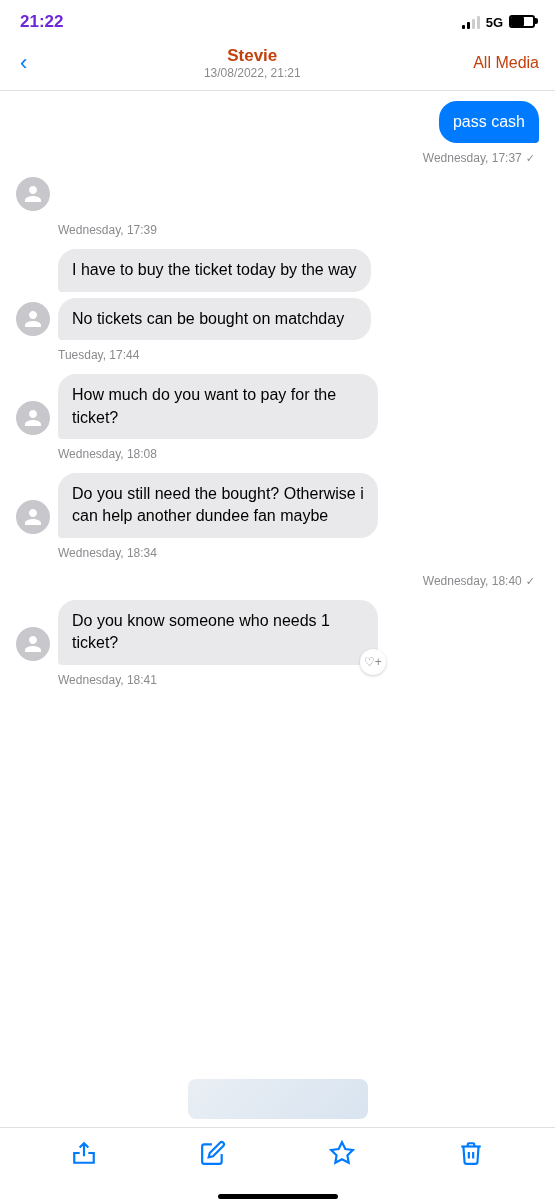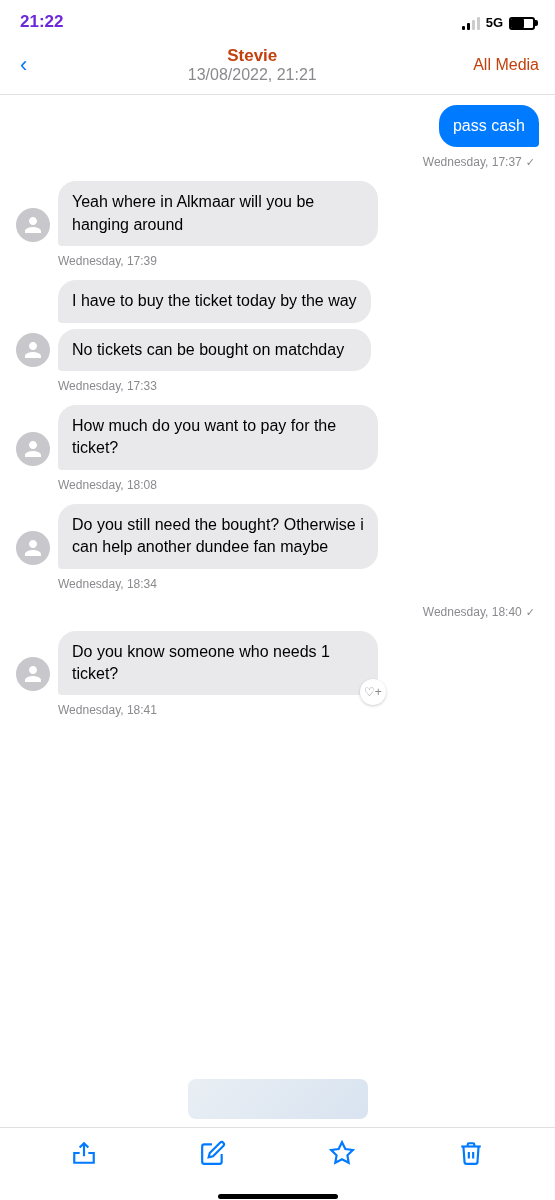--- a/index.html
+++ b/index.html
@@ -21,21 +21,21 @@
       padding: 12px 20px 6px 20px;
       background: #fff;
     }
     .status-time {
       font-size: 17px;
       font-weight: 600;
       color: #6d28d9;
     }
     .status-icons {
       display: flex;
-      align-items: flex-end;
+      align-items: flex-start;
       gap: 6px;
     }
     .signal-bars {
       display: flex;
       align-items: flex-end;
       gap: 2px;
       height: 14px;
     }
     .signal-bar {
       width: 3px;
@@ -90,21 +90,21 @@
     }
     .header-center {
       text-align: center;
     }
     .contact-name {
       font-size: 17px;
       font-weight: 600;
       color: #c2410c;
     }
     .contact-date {
-      font-size: 16px;
+      font-size: 12px;
       color: #8a8a8e;
     }
     .all-media-btn {
       color: #c2410c;
       font-size: 16px;
       cursor: pointer;
     }
 
     
     .messages-container {
@@ -305,41 +305,38 @@
     <span>Wednesday, 17:37</span>
     <span class="checkmark">✓</span>
   </div>
 
   <div class="incoming-group-wrapper">
     <div class="avatar">
       <svg viewBox="0 0 24 24" xmlns="http://www.w3.org/2000/svg">
         <path d="M12 12c2.7 0 4.8-2.1 4.8-4.8S14.7 2.4 12 2.4 7.2 4.5 7.2 7.2 9.3 12 12 12zm0 2.4c-3.2 0-9.6 1.6-9.6 4.8v2.4h19.2v-2.4c0-3.2-6.4-4.8-9.6-4.8z"></path>
       </svg>
     </div>
-    <div class="msg-bubble-group">
-      <div class="bubble incoming">Yeah where in Alkmaar will you be hanging around</div>
-    </div>
   </div>
   <div class="timestamp incoming">
     <span>Wednesday, 17:39</span>
   </div>
 
   <div class="incoming-group-wrapper">
     <div class="avatar">
       <svg viewBox="0 0 24 24" xmlns="http://www.w3.org/2000/svg">
         <path d="M12 12c2.7 0 4.8-2.1 4.8-4.8S14.7 2.4 12 2.4 7.2 4.5 7.2 7.2 9.3 12 12 12zm0 2.4c-3.2 0-9.6 1.6-9.6 4.8v2.4h19.2v-2.4c0-3.2-6.4-4.8-9.6-4.8z"></path>
       </svg>
     </div>
     <div class="msg-bubble-group">
       <div class="bubble incoming">I have to buy the ticket today by the way</div>
       <div class="bubble incoming">No tickets can be bought on matchday</div>
     </div>
   </div>
   <div class="timestamp incoming">
-    <span>Wednesday, 17:33</span>
+    <span>Tuesday, 17:44</span>
   </div>
 
   <div class="incoming-group-wrapper">
     <div class="avatar">
       <svg viewBox="0 0 24 24" xmlns="http://www.w3.org/2000/svg">
         <path d="M12 12c2.7 0 4.8-2.1 4.8-4.8S14.7 2.4 12 2.4 7.2 4.5 7.2 7.2 9.3 12 12 12zm0 2.4c-3.2 0-9.6 1.6-9.6 4.8v2.4h19.2v-2.4c0-3.2-6.4-4.8-9.6-4.8z"></path>
       </svg>
     </div>
     <div class="bubble incoming">How much do you want to pay for the ticket?</div>
   </div>

